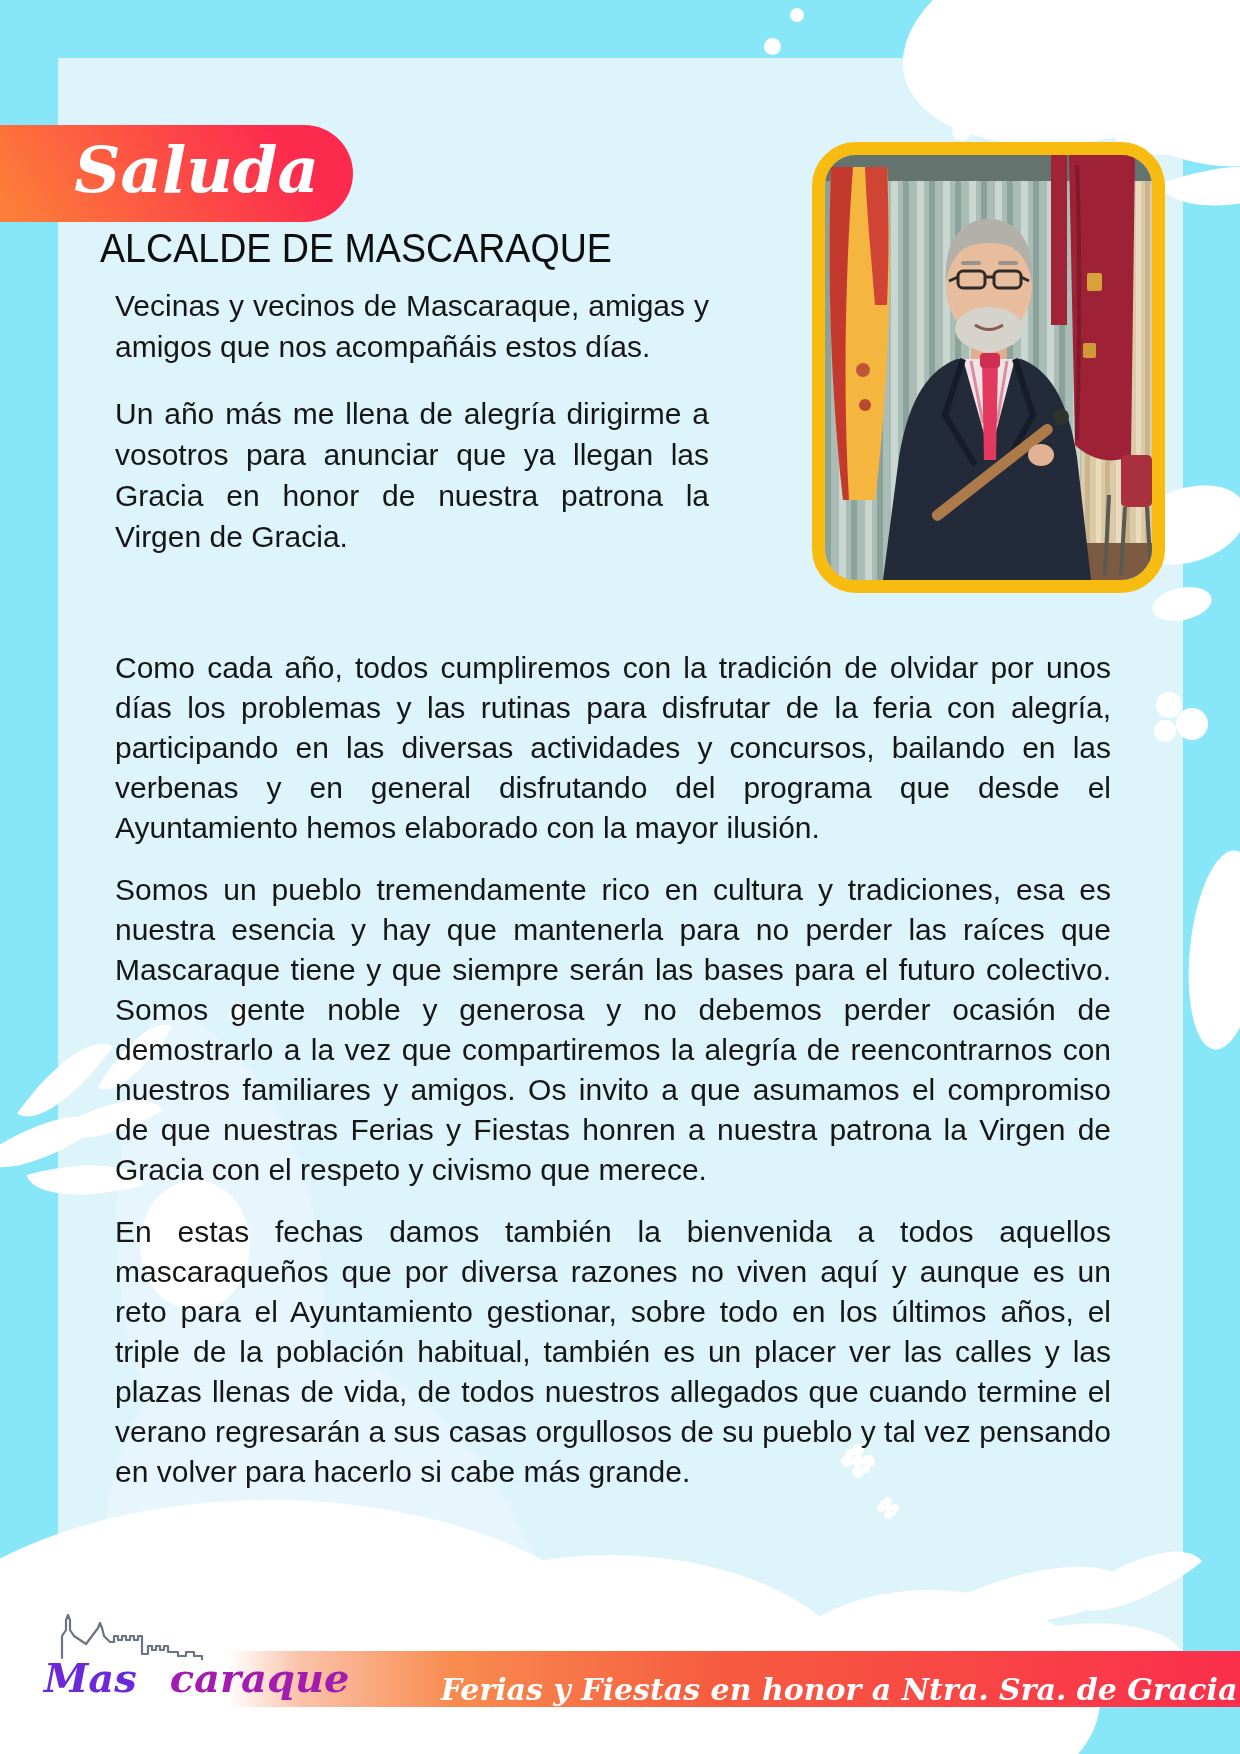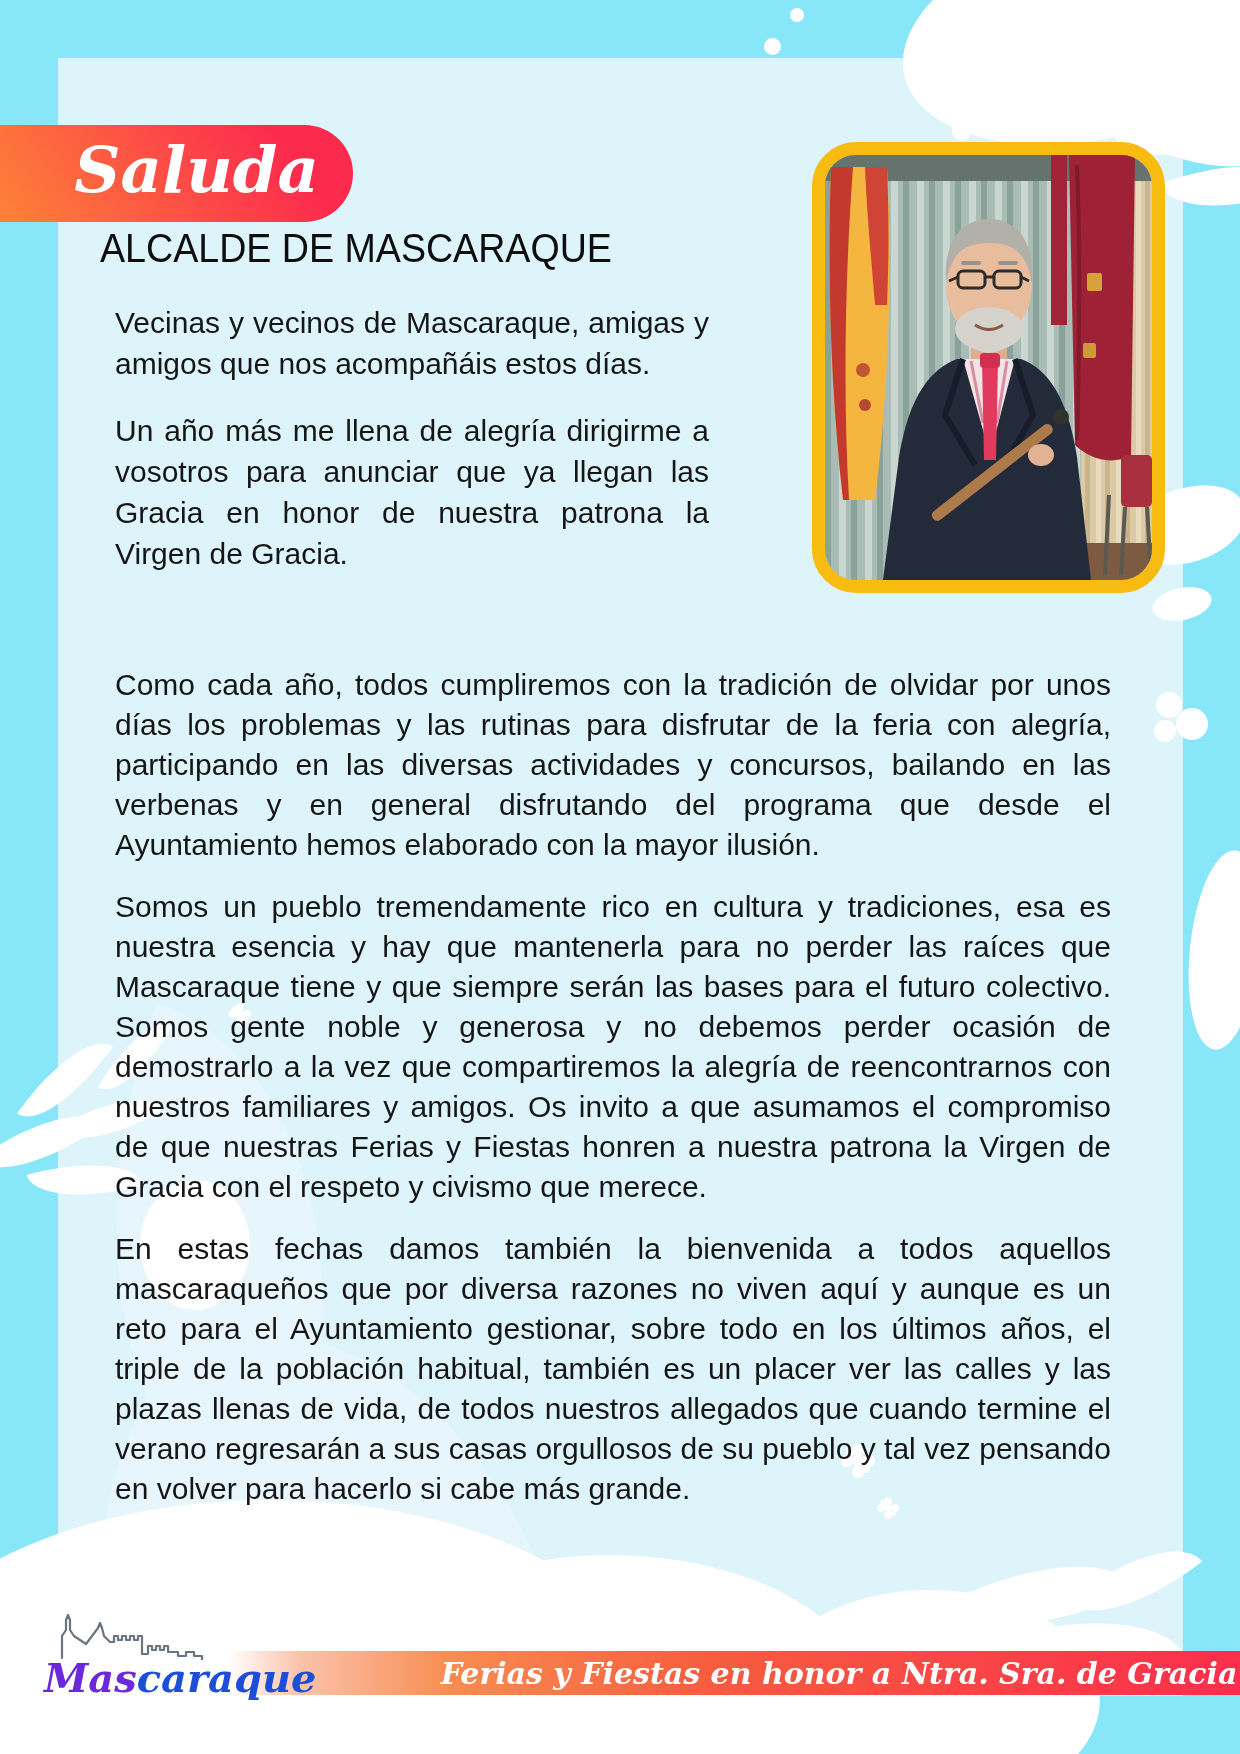--- a/index.html
+++ b/index.html
@@ -21,38 +21,38 @@
   .saluda-pill{position:absolute;left:0;top:125px;width:353px;height:97px;z-index:5;
      background:linear-gradient(55deg,#fd7d39 5%,#fc2b4e 80%);border-radius:0 50px 50px 0;
      display:flex;align-items:center;justify-content:flex-end;padding-right:34px;box-sizing:border-box;text-align:right;}
   .saluda-pill span{color:#ffffff;font-size:64px;line-height:1;transform:translateY(-4px);}
   .subtitle{position:absolute;left:100px;top:226px;z-index:5;font-size:40px;color:#0e0e0e;
      letter-spacing:0px;transform:scaleX(.94);transform-origin:left;white-space:nowrap;}
 
   
   .intro-block{position:absolute;left:115px;top:285px;width:594px;z-index:5;}
   .main-block{position:absolute;left:115px;top:648px;width:996px;z-index:5;}
-  .para{font-size:30px;line-height:40px;color:#161616;text-align:justify;margin:17px 0 22px 0;}
+  .para{font-size:30px;line-height:40px;color:#161616;text-align:justify;margin:0 0 22px 0;}
   .intro-block .para{line-height:41px;margin-bottom:26px;}
 
   
   .photo-frame{position:absolute;left:812px;top:142px;width:353px;height:451px;z-index:5;
      box-sizing:border-box;border:13px solid #f8bb10;border-radius:44px;overflow:hidden;background:#a9bdb6;}
   .photo-frame svg{display:block;}
 
   
-  .footer-band{position:absolute;left:228px;top:1651px;width:1012px;height:44px;z-index:6;
+  .footer-band{position:absolute;left:228px;top:1651px;width:1012px;height:56px;z-index:6;
      background:linear-gradient(90deg,rgba(255,255,255,0) 0%,#fbc3ab 7%,#f88c50 22%,#f65c3f 48%,#fb2e4c 100%);
-     display:flex;align-items:center;justify-content:center;padding-left:210px;box-sizing:border-box;}
+     display:flex;align-items:flex-end;justify-content:center;padding-left:210px;box-sizing:border-box;}
   .footer-band span{color:#ffffff;font-size:30px;white-space:nowrap;}
   .logo{position:absolute;left:42px;top:1606px;width:220px;height:110px;z-index:7;}
   .logo .skyline{position:absolute;left:18px;top:4px;}
   .logo .word{position:absolute;left:2px;top:48px;font-size:40px;white-space:nowrap;}
   .logo .word .p1{color:#6d28d9;}
-  .logo .word .p2{color:#1d4ed8;}
+  .logo .word .p2{color:#a21caf;margin-left:33px;}
 </style>
 </head>
 <body>
 
 <div class="page">
   <div class="panel"></div>
 
   <div class="faint" style="left:70px;top:1040px;width:300px;height:460px;transform:rotate(20deg);"></div>
   <div class="faint" style="left:260px;top:1300px;width:260px;height:380px;transform:rotate(-15deg);"></div>
   <div class="faint" style="left:60px;top:1430px;width:240px;height:300px;transform:rotate(30deg);"></div>

